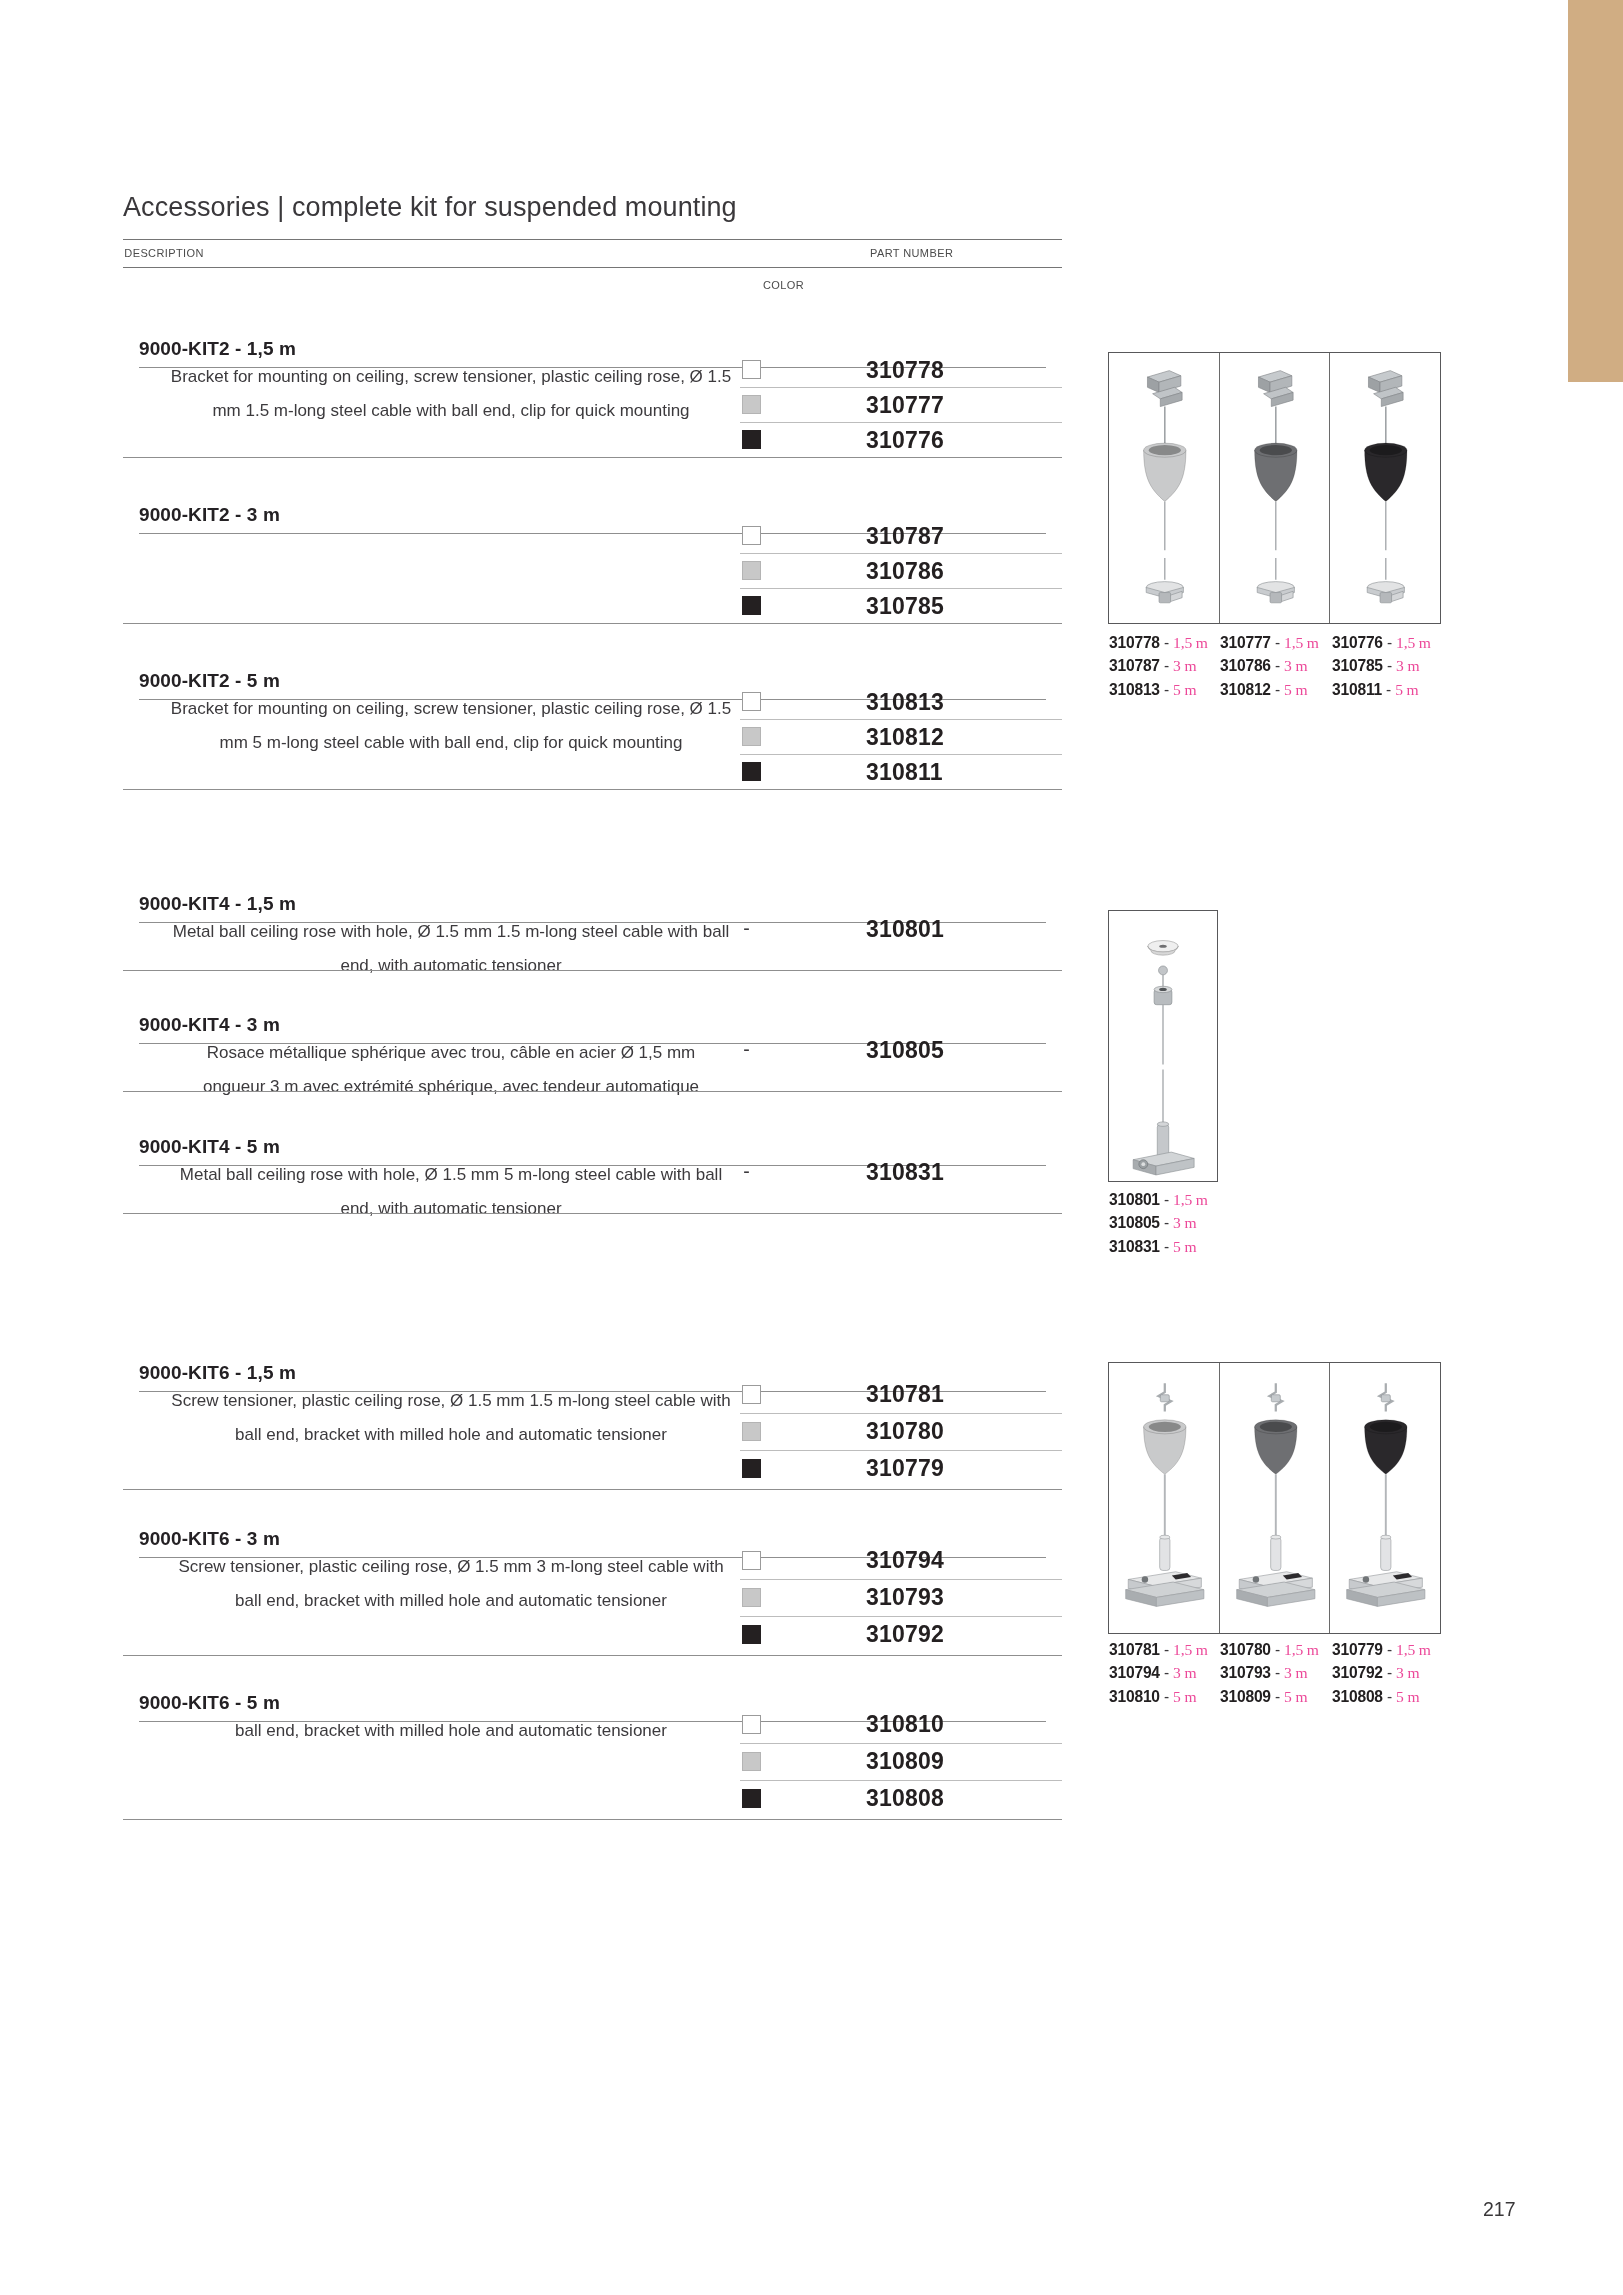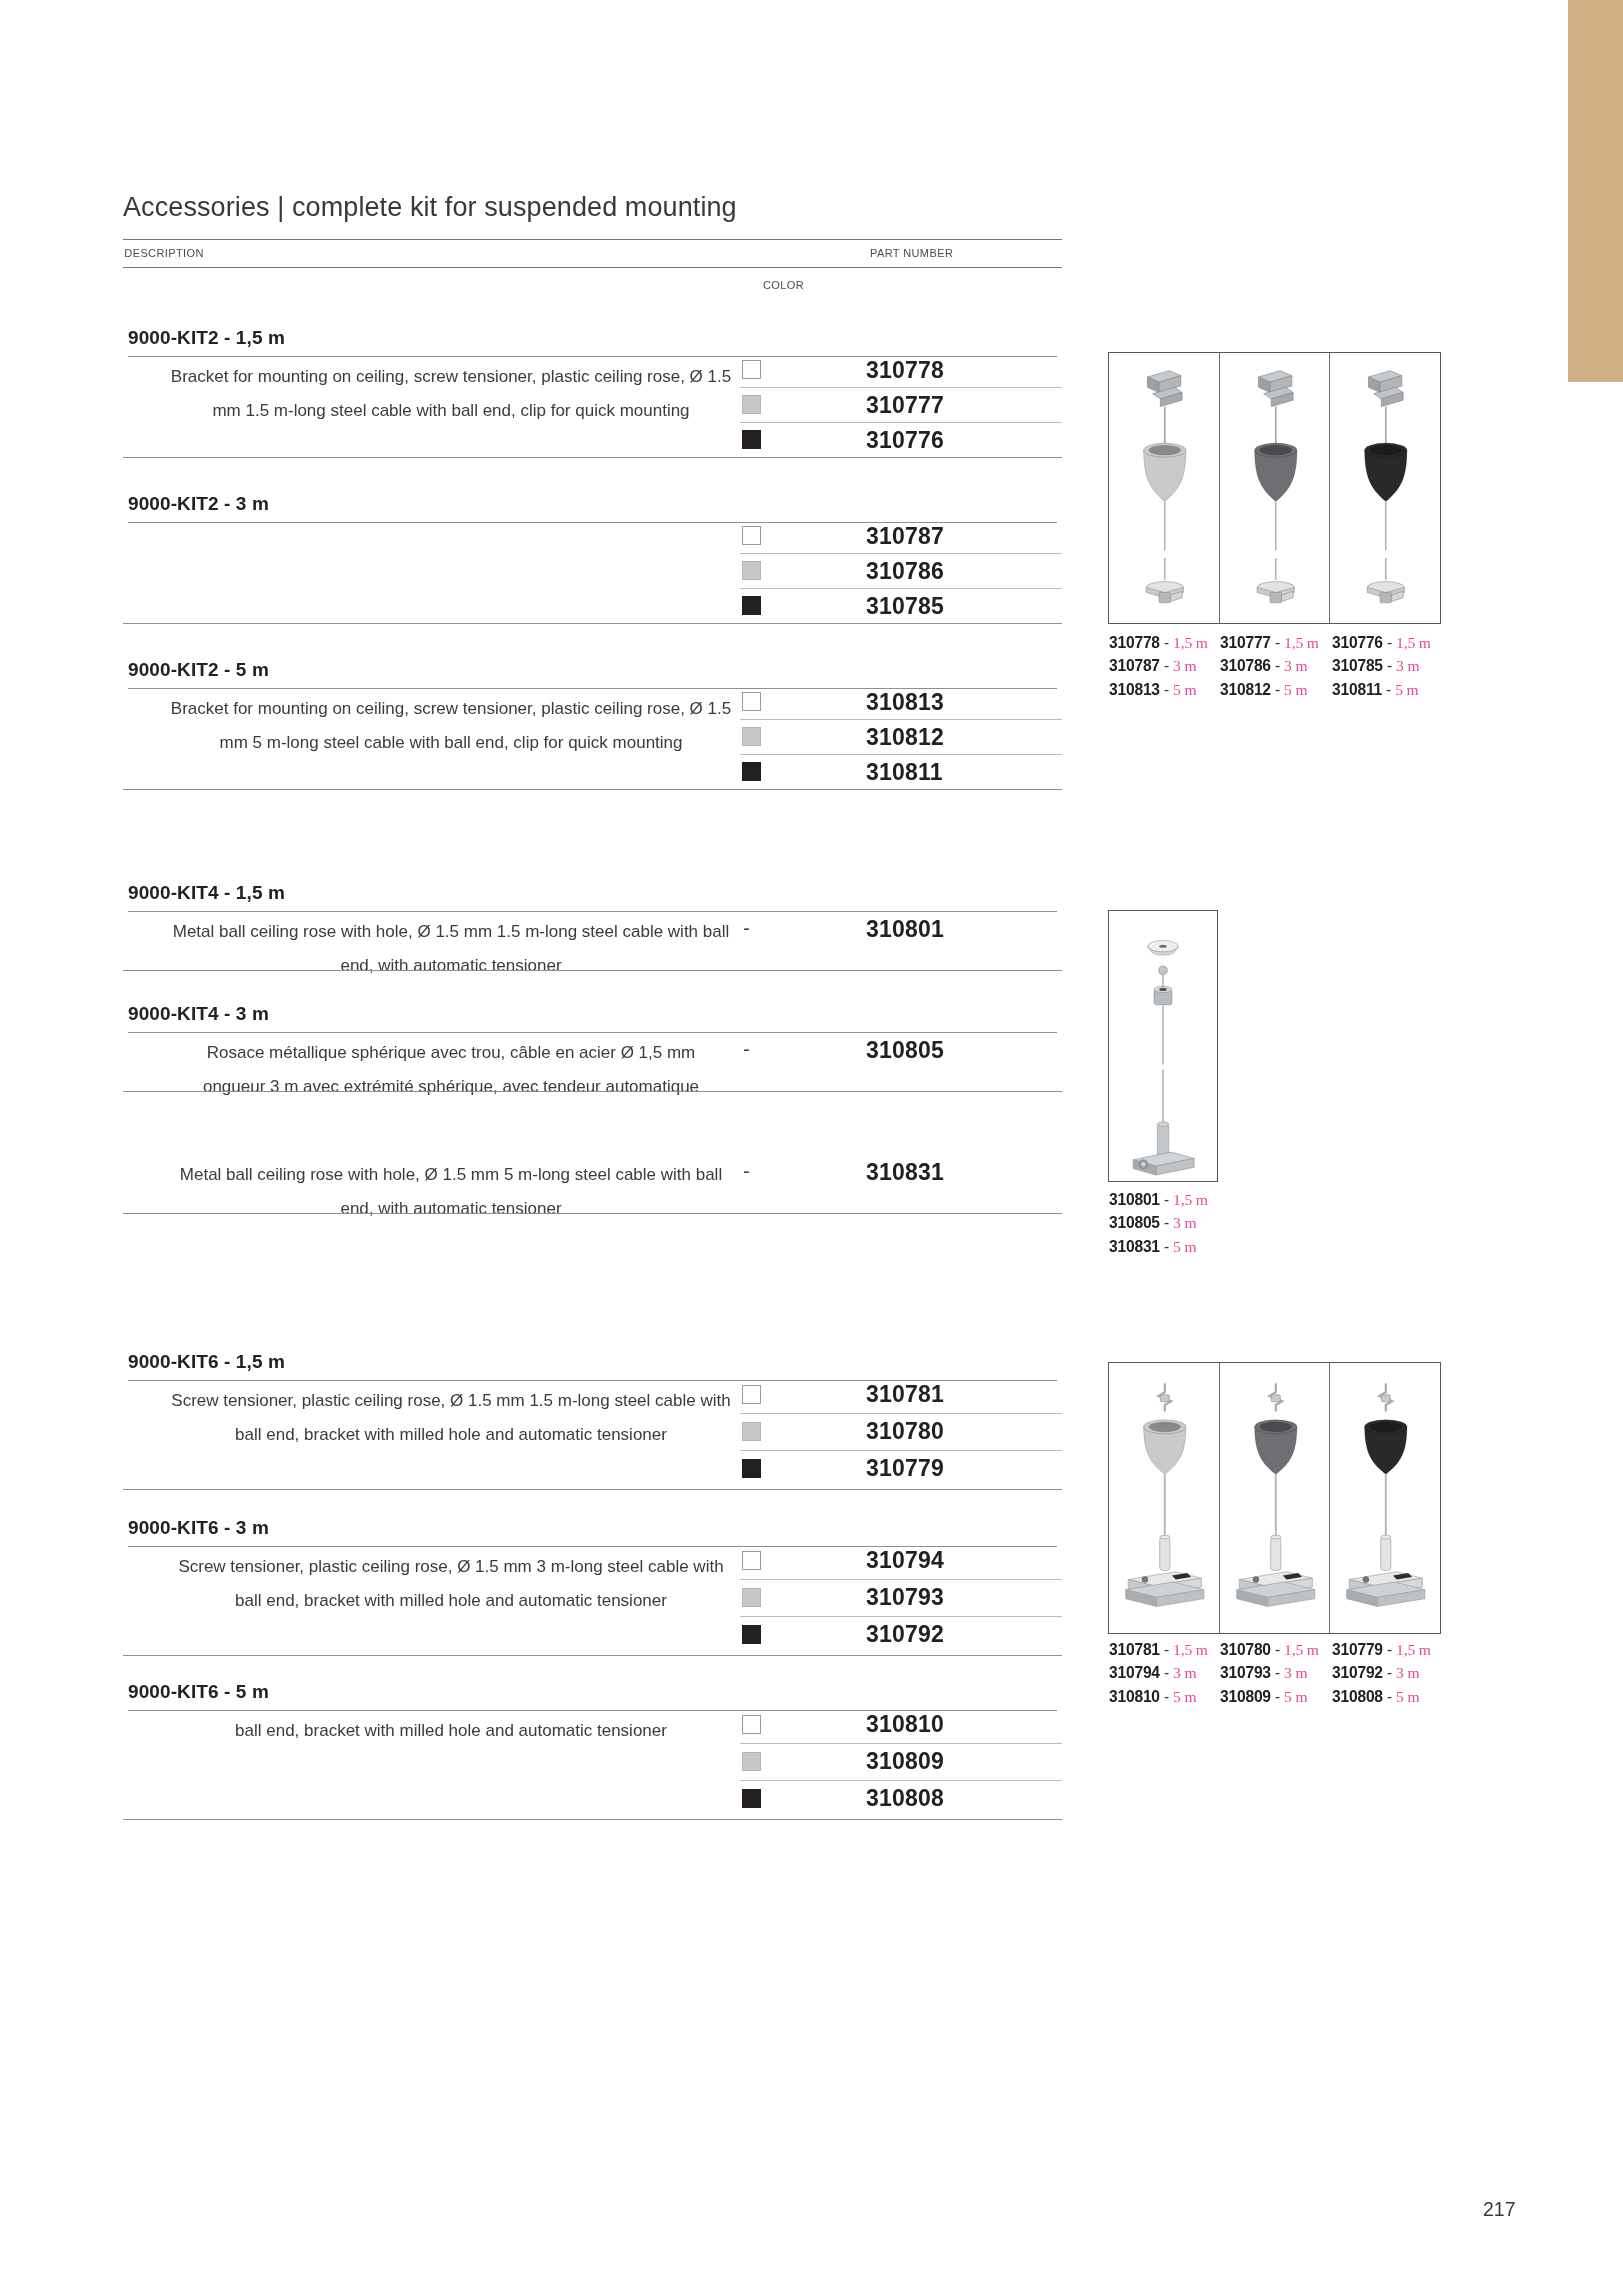--- a/index.html
+++ b/index.html
@@ -26,21 +26,21 @@
   .thead span{
     position:absolute;top:7.1px;font-size:11px;color:#4b4b4b;letter-spacing:0.4px;
   }
   .th-desc{left:1.3px;}
   .th-color{left:640px;margin-top:32px;}
   .th-part{left:747px;}
   
   .sec{position:absolute;left:123px;width:939px;}
   .sec::after{content:"";position:absolute;left:0;bottom:0;width:939px;border-bottom:1.3px solid #8f8f8f;}
   .sec-h{
-    margin:5px;height:29px;border-bottom:1.9px solid #8f8f8f;
+    margin:16px;height:29px;border-bottom:1.9px solid #8f8f8f;
     font-size:19px;font-weight:bold;color:#242124;letter-spacing:0.1px;
   }
   .desc{
     position:absolute;top:38px;left:16px;width:624px;
     font-size:17px;line-height:34px;color:#3c3a3d;white-space:nowrap;text-align:center;
   }
   .rows{position:absolute;top:31px;left:617px;width:322px;}
   .row{position:relative;border-bottom:1.3px solid #bdbdbd;}
   .sec-a .row{height:34px;}
   .sec-c .row{height:36px;}
@@ -236,20 +236,21 @@
     </div>
     <div class="rows">
       <div class="row row-b">
         <span class="dash">-</span>
         <span class="part">310805</span>
       </div>
     </div>
   </section>
 
   <section class="sec sec-b" style="top:1120px;height:94px">
+    <h2 class="sec-h">9000-KIT4 - 5 m</h2>
     <div class="desc">
       <div>Metal ball ceiling rose with hole, Ø 1.5 mm 5 m-long steel cable with ball</div>
       <div>end, with automatic tensioner</div>
     </div>
     <div class="rows">
       <div class="row row-b">
         <span class="dash">-</span>
         <span class="part">310831</span>
       </div>
     </div>

